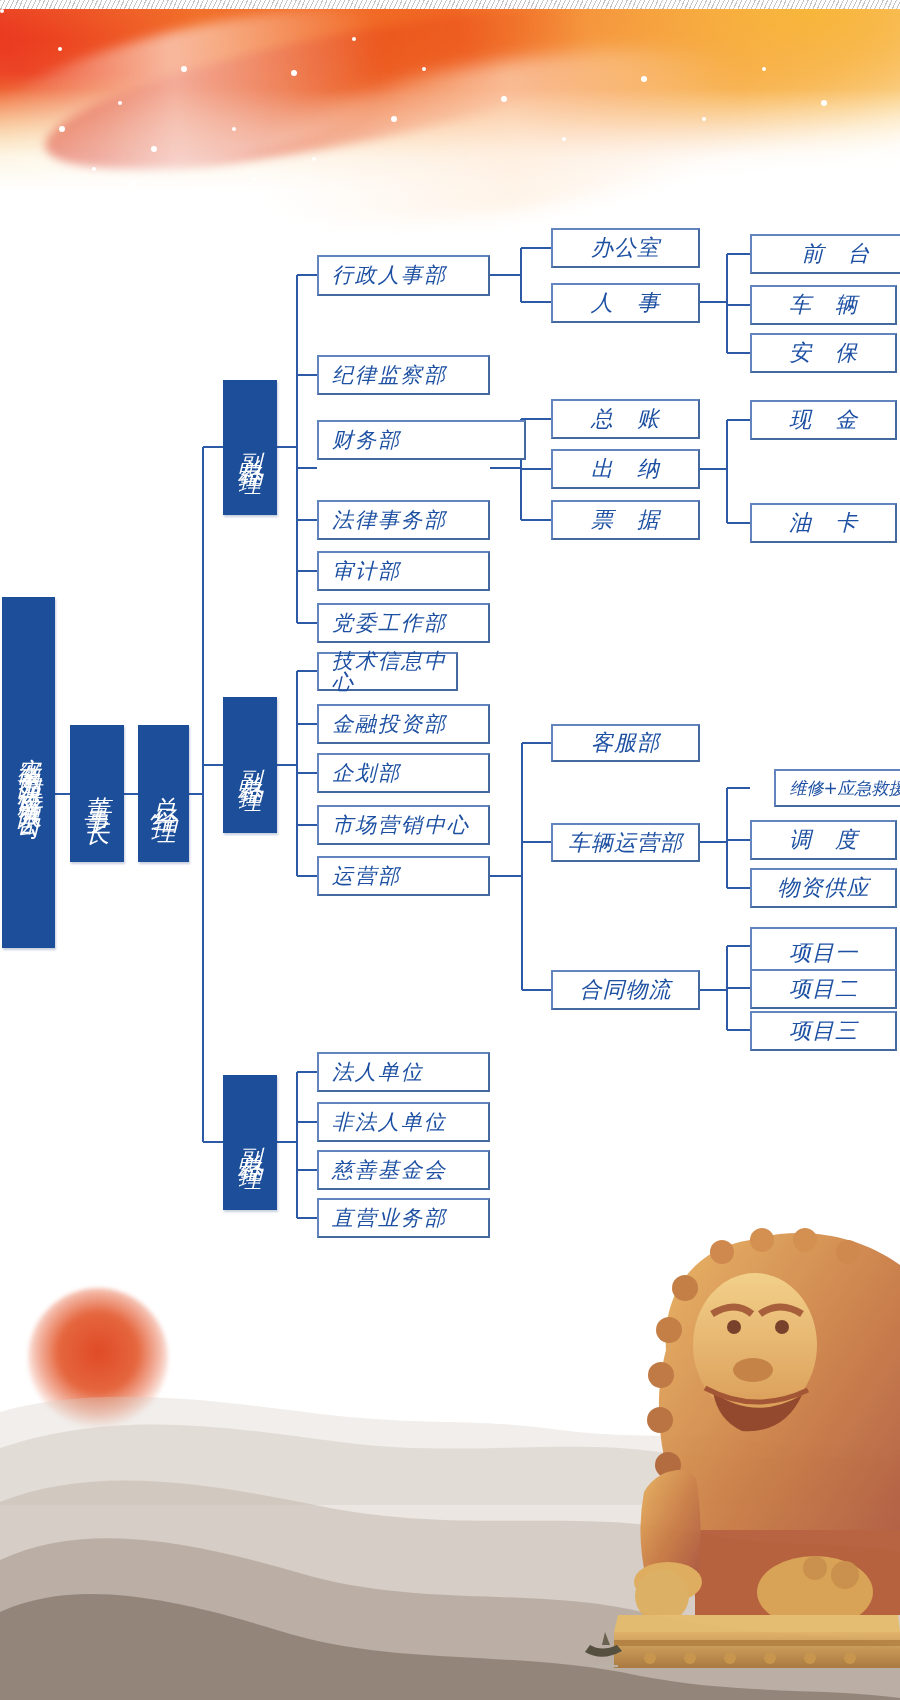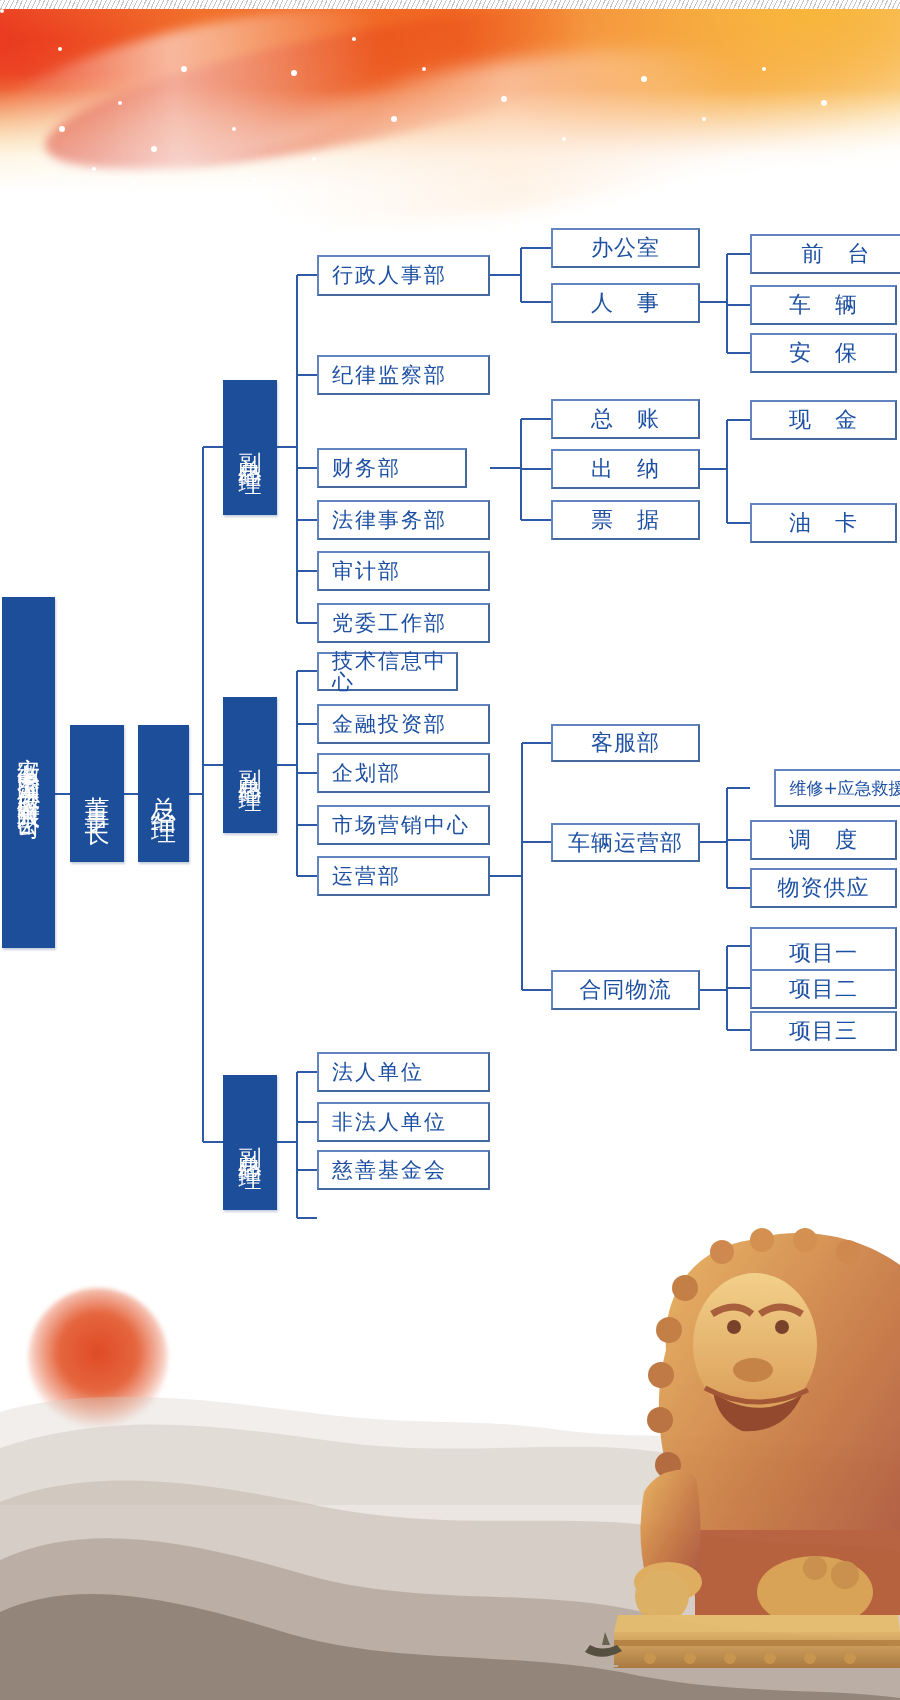--- a/index.html
+++ b/index.html
@@ -30,21 +30,21 @@
       562px 128px 0 0 #fff,642px 68px 0 1px #fff,702px 108px 0 0 #fff,762px 58px 0 0 #fff,
       822px 92px 0 1px #fff,352px 28px 0 0 #fff,252px 168px 0 0 #fff,132px 172px 0 1px #fff;}
 
   
   .sun{position:absolute;left:28px;top:1288px;width:140px;height:140px;border-radius:50%;
     background:radial-gradient(circle at 50% 46%,#df4a26 0%,#e5663e 38%,rgba(231,104,66,.5) 58%,rgba(231,104,66,0) 74%);
     filter:blur(2px);}
   .scenery{position:absolute;left:0;top:0;width:900px;height:1700px;pointer-events:none;}
 
   
-  .node{position:absolute;box-sizing:border-box;line-height:1;}
+  .node{position:absolute;box-sizing:border-box;line-height:1;font-style:italic;}
   .outlined{background:#fff;border:2px solid #6285bf;border-right-color:#44699f;border-bottom-color:#44699f;
     color:#1d50a2;display:flex;align-items:center;}
   .dept{justify-content:flex-start;padding-left:13px;font-size:21px;letter-spacing:2px;}
   .mid,.rgt{justify-content:center;font-size:22px;letter-spacing:1px;}
   .small{font-size:17px;letter-spacing:0;}
   .filled{background:#1c4e9a;color:#fff;display:flex;align-items:center;justify-content:center;
     writing-mode:vertical-rl;text-orientation:upright;box-shadow:1px 2px 2px rgba(30,60,120,.25);}
   .company{font-size:23px;letter-spacing:5px;}
   .boss{font-size:25px;letter-spacing:12px;}
   .deputy{font-size:23px;letter-spacing:7px;}
@@ -151,21 +151,21 @@
 
   <div class="node filled company" style="left:2px;top:597px;width:53px;height:351px">安徽中乔国源供应链有限公司</div>
   <div class="node filled boss" style="left:70px;top:725px;width:54px;height:137px">董事长</div>
   <div class="node filled boss" style="left:138px;top:725px;width:51px;height:137px">总经理</div>
   <div class="node filled deputy" style="left:223px;top:380px;width:54px;height:135px">副总经理</div>
   <div class="node filled deputy" style="left:223px;top:697px;width:54px;height:136px">副总经理</div>
   <div class="node filled deputy" style="left:223px;top:1075px;width:54px;height:135px">副总经理</div>
 
   <div class="node outlined dept" style="left:317px;top:255px;width:173px;height:41px">行政人事部</div>
   <div class="node outlined dept" style="left:317px;top:355px;width:173px;height:40px">纪律监察部</div>
-  <div class="node outlined dept" style="left:317px;top:448px;width:150px;height:40px">财务部</div>
+  <div class="node outlined dept" style="left:317px;top:420px;width:209px;height:40px">财务部</div>
   <div class="node outlined dept" style="left:317px;top:500px;width:173px;height:40px">法律事务部</div>
   <div class="node outlined dept" style="left:317px;top:551px;width:173px;height:40px">审计部</div>
   <div class="node outlined dept" style="left:317px;top:603px;width:173px;height:40px">党委工作部</div>
 
   <div class="node outlined mid" style="left:551px;top:228px;width:149px;height:40px">办公室</div>
   <div class="node outlined mid" style="left:551px;top:283px;width:149px;height:40px">人　事</div>
   <div class="node outlined rgt" style="left:750px;top:234px;width:172px;height:40px">前　台</div>
   <div class="node outlined rgt" style="left:750px;top:285px;width:147px;height:40px">车　辆</div>
   <div class="node outlined rgt" style="left:750px;top:333px;width:147px;height:40px">安　保</div>
   <div class="node outlined mid" style="left:551px;top:399px;width:149px;height:40px">总　账</div>
@@ -186,14 +186,15 @@
   <div class="node outlined rgt small" style="left:774px;top:769px;width:147px;height:38px">维修+应急救援</div>
   <div class="node outlined rgt" style="left:750px;top:820px;width:147px;height:40px">调　度</div>
   <div class="node outlined rgt" style="left:750px;top:868px;width:147px;height:40px">物资供应</div>
   <div class="node outlined rgt" style="left:750px;top:927px;width:147px;height:51px">项目一</div>
   <div class="node outlined rgt" style="left:750px;top:969px;width:147px;height:40px">项目二</div>
   <div class="node outlined rgt" style="left:750px;top:1011px;width:147px;height:40px">项目三</div>
 
   <div class="node outlined dept" style="left:317px;top:1052px;width:173px;height:40px">法人单位</div>
   <div class="node outlined dept" style="left:317px;top:1102px;width:173px;height:40px">非法人单位</div>
   <div class="node outlined dept" style="left:317px;top:1150px;width:173px;height:40px">慈善基金会</div>
+  <div class="node outlined dept" style="left:317px;top:1198px;width:173px;height:40px">直营业务部</div>
 
 </div>
 
 </body></html>

